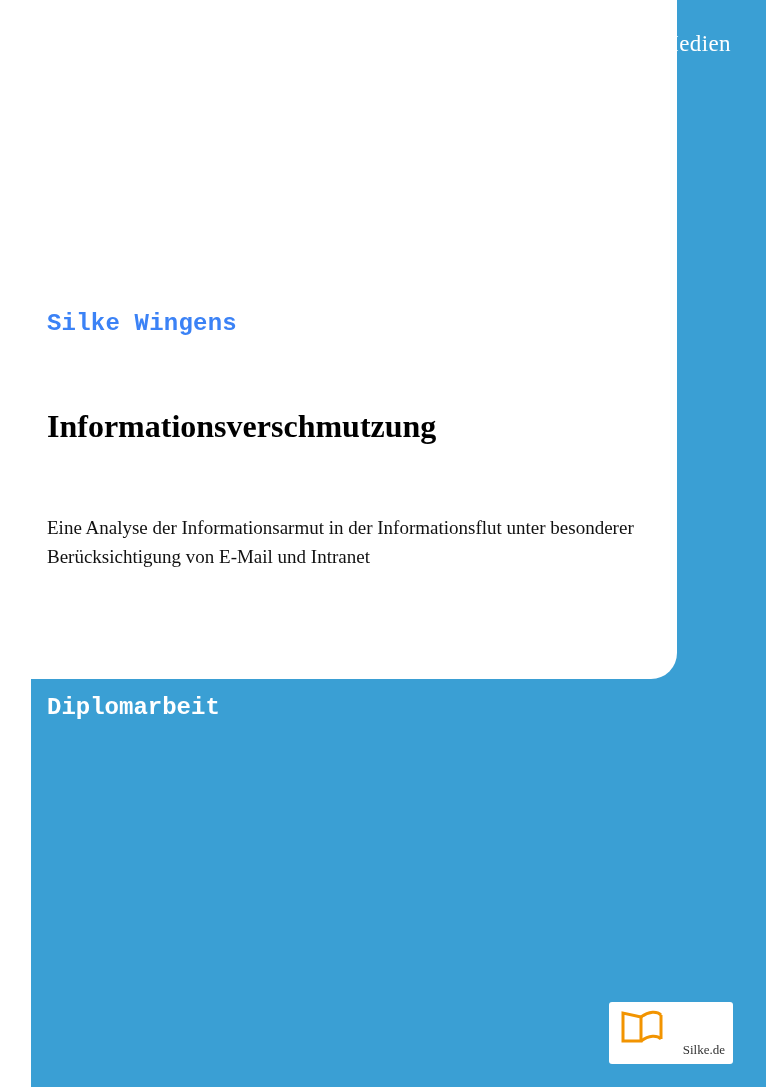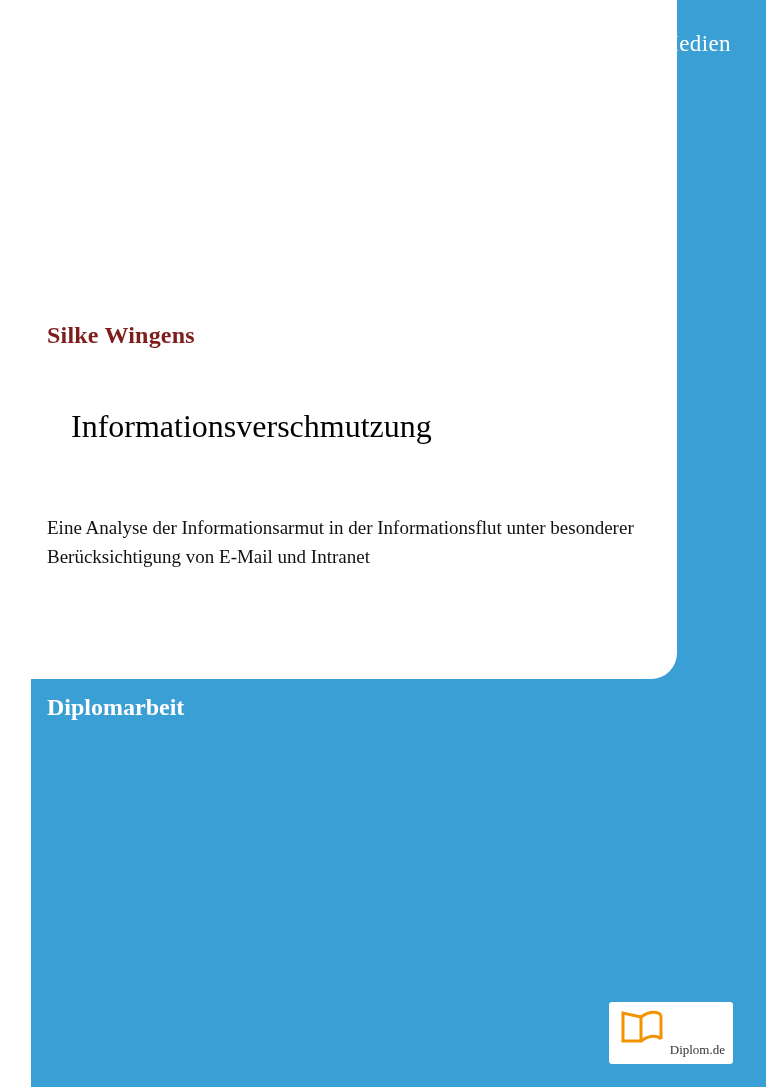--- a/index.html
+++ b/index.html
@@ -70,39 +70,38 @@
     top: 31px;
     font-size: 23px;
     color: #ffffff;
     letter-spacing: 0.4px;
     font-family: "Liberation Serif", serif;
   }
 
   .author {
     position: absolute;
     left: 47px;
-    top: 322px;
+    top: 310px;
     font-size: 24px;
     font-weight: bold;
-    color: #7f1d1d;
-    font-family: Liberation Serif, serif;
+    color: #3b82f6;
+    font-family: Liberation Mono, monospace;
     letter-spacing: 0.2px;
   }
 
   .title {
     position: absolute;
     left: 47px;
     top: 407px;
     width: 600px;
     font-size: 32px;
-    font-weight: normal;
+    font-weight: bold;
     color: #000000;
     font-family: "Liberation Serif", serif;
     line-height: 1.2;
-    margin-left: 24px;
   }
 
   .subtitle {
     position: absolute;
     left: 47px;
     top: 497px;
     width: 612px;
     font-size: 19px;
     color: #111111;
     font-family: "Liberation Serif", serif;
@@ -110,21 +109,21 @@
     margin-top: 16px;
   }
 
   .doctype {
     position: absolute;
     left: 47px;
     top: 694px;
     font-size: 24px;
     font-weight: bold;
     color: #ffffff;
-    font-family: Liberation Serif, serif;
+    font-family: Liberation Mono, monospace;
   }
 
   
   .logo {
     position: absolute;
     right: 33px;
     bottom: 23px;
     width: 124px;
     height: 62px;
     background: #ffffff;
@@ -168,16 +167,16 @@
 
   <div class="doctype">Diplomarbeit</div>
 
   <div class="logo">
     <svg class="logo-mark" viewBox="0 0 44 36" xmlns="http://www.w3.org/2000/svg">
       <path d="M4 4 L4 32 L22 32 L22 8 Z" fill="none" stroke="#f29400" stroke-width="3"></path>
       <path d="M22 8 C30 2, 38 2, 42 6" fill="none" stroke="#f29400" stroke-width="3"></path>
       <path d="M22 32 C30 26, 38 26, 42 30" fill="none" stroke="#f29400" stroke-width="3"></path>
       <path d="M42 6 L42 30" fill="none" stroke="#f29400" stroke-width="3"></path>
     </svg>
-    <div class="logo-text">Diplom.de</div>
+    <div class="logo-text">Silke.de</div>
   </div>
 
 </div>
 
 </body></html>

